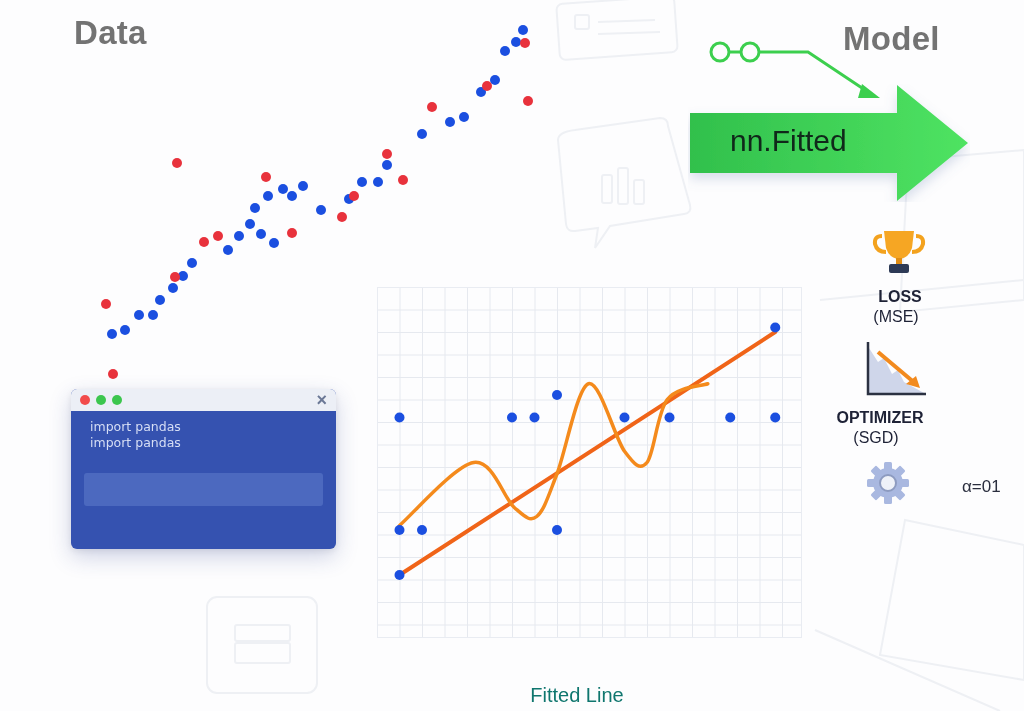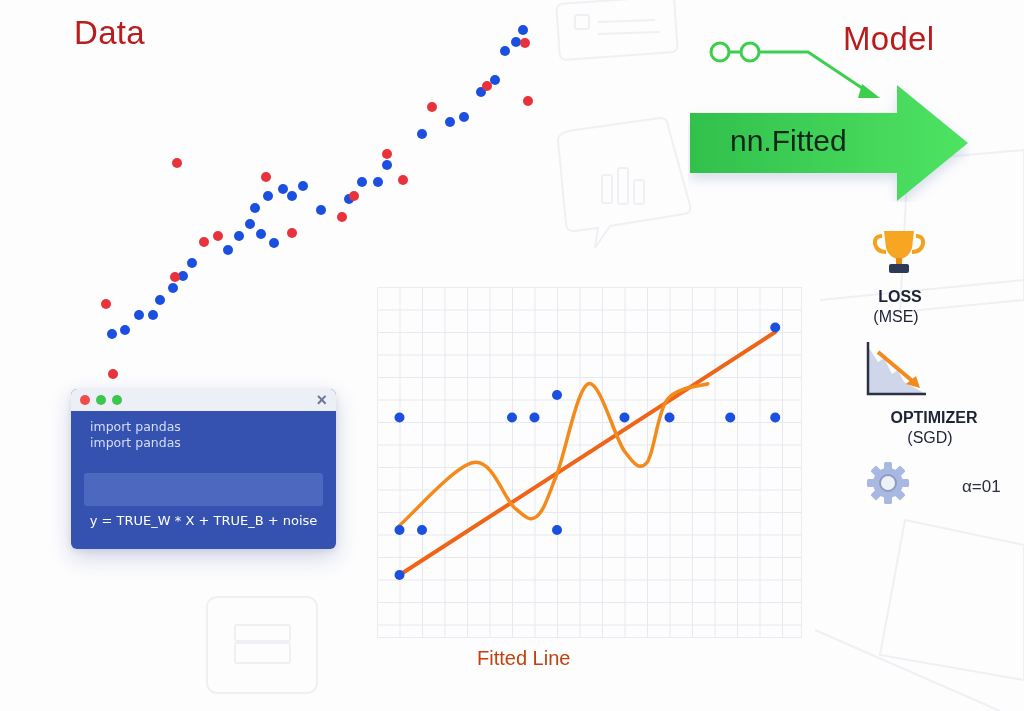--- a/index.html
+++ b/index.html
@@ -6,21 +6,21 @@
     body {
       width: 1024px; height: 711px; overflow: hidden; position: relative;
       background: #fdfdfe;
       font-family: "Liberation Sans", "DejaVu Sans", sans-serif;
       color: #1c2033;
     }
     .abs { position: absolute; }
     .bg-deco { position: absolute; left: 0; top: 0; width: 1024px; height: 711px; pointer-events: none; }
 
     .section-title {
-      position: absolute; font-weight: 400; font-size: 33px; color: #b91c1c;
+      position: absolute; font-weight: 700; font-size: 33px; color: #737373;
       letter-spacing: 0.3px;
     }
     #title-data { left: 74px; top: 14px; }
     #title-model { left: 843px; top: 20px; }
 
     .scatter { position: absolute; left: 0; top: 0; width: 1024px; height: 711px; }
 
     
     .code-window {
       position: absolute; left: 71px; top: 389px; width: 265px; height: 160px;
@@ -50,37 +50,37 @@
       background: rgba(120, 150, 220, 0.35); border-radius: 3px;
     }
     .code-formula {
       position: absolute; left: 0; width: 265px; top: 124px; text-align: center;
       color: #ffffff; font-size: 13px; font-family: "DejaVu Sans", sans-serif;
     }
 
     
     .chart-wrap { position: absolute; left: 377px; top: 287px; width: 425px; height: 351px; }
     .chart-caption {
-      position: absolute; left: 477px; top: 647px; width: 200px; 
-      font-size: 20px; color: #c2410c;
+      position: absolute; left: 477px; top: 684px; width: 200px; text-align: center;
+      font-size: 20px; color: #0f766e;
     }
 
     
     .model-arrow { position: absolute; left: 688px; top: 84px; width: 282px; height: 118px; }
     .arrow-label {
       position: absolute; left: 730px; top: 124px; font-size: 30px; color: #10281a;
       font-weight: 500;
     }
 
     .side-label {
       position: absolute; text-align: center; font-size: 16px; color: #1e2236; line-height: 20px;
     }
     .side-label .strong { font-weight: 700; margin-left: 8px; }
     #loss-label { left: 851px; top: 287px; width: 90px; }
-    #opt-label  { left: 872px; top: 408px; width: 116px; }
+    #opt-label  { left: 818px; top: 408px; width: 116px; }
     .alpha-text { position: absolute; left: 918px; top: 477px; font-size: 17px; color: #2a2e3e; margin-left: 44px; }
   </style>
 </head>
 <body>
 
 <svg class="bg-deco" viewBox="0 0 1024 711">
   <g fill="none" stroke="#eef0f4" stroke-width="2">
 
     <rect x="558" y="0" width="118" height="56" rx="6" transform="rotate(-4 617 28)"></rect>
     <rect x="575" y="15" width="14" height="14" rx="2"></rect>
@@ -162,21 +162,20 @@
     <span class="dot dot-red"></span>
     <span class="dot dot-green"></span>
     <span class="dot dot-green2"></span>
     <span class="code-close">×</span>
   </div>
   <div class="code-body">
     <div class="code-line">import pandas</div>
     <div class="code-line">import pandas</div>
   </div>
   <div class="code-input"></div>
-  <div class="code-formula">y = TRUE_W * X + TRUE_B + noise</div>
 </div>
 
 <div class="chart-wrap">
   <svg id="fit-chart" width="425" height="351" viewBox="0 0 425 351">
       <g stroke="#e6e9ef" stroke-width="1">
         <line x1="0.5" y1="0" x2="0.5" y2="351"></line>
         <line x1="23" y1="0" x2="23" y2="351"></line>
         <line x1="45.5" y1="0" x2="45.5" y2="351"></line>
         <line x1="68" y1="0" x2="68" y2="351"></line>
         <line x1="90.5" y1="0" x2="90.5" y2="351"></line>

